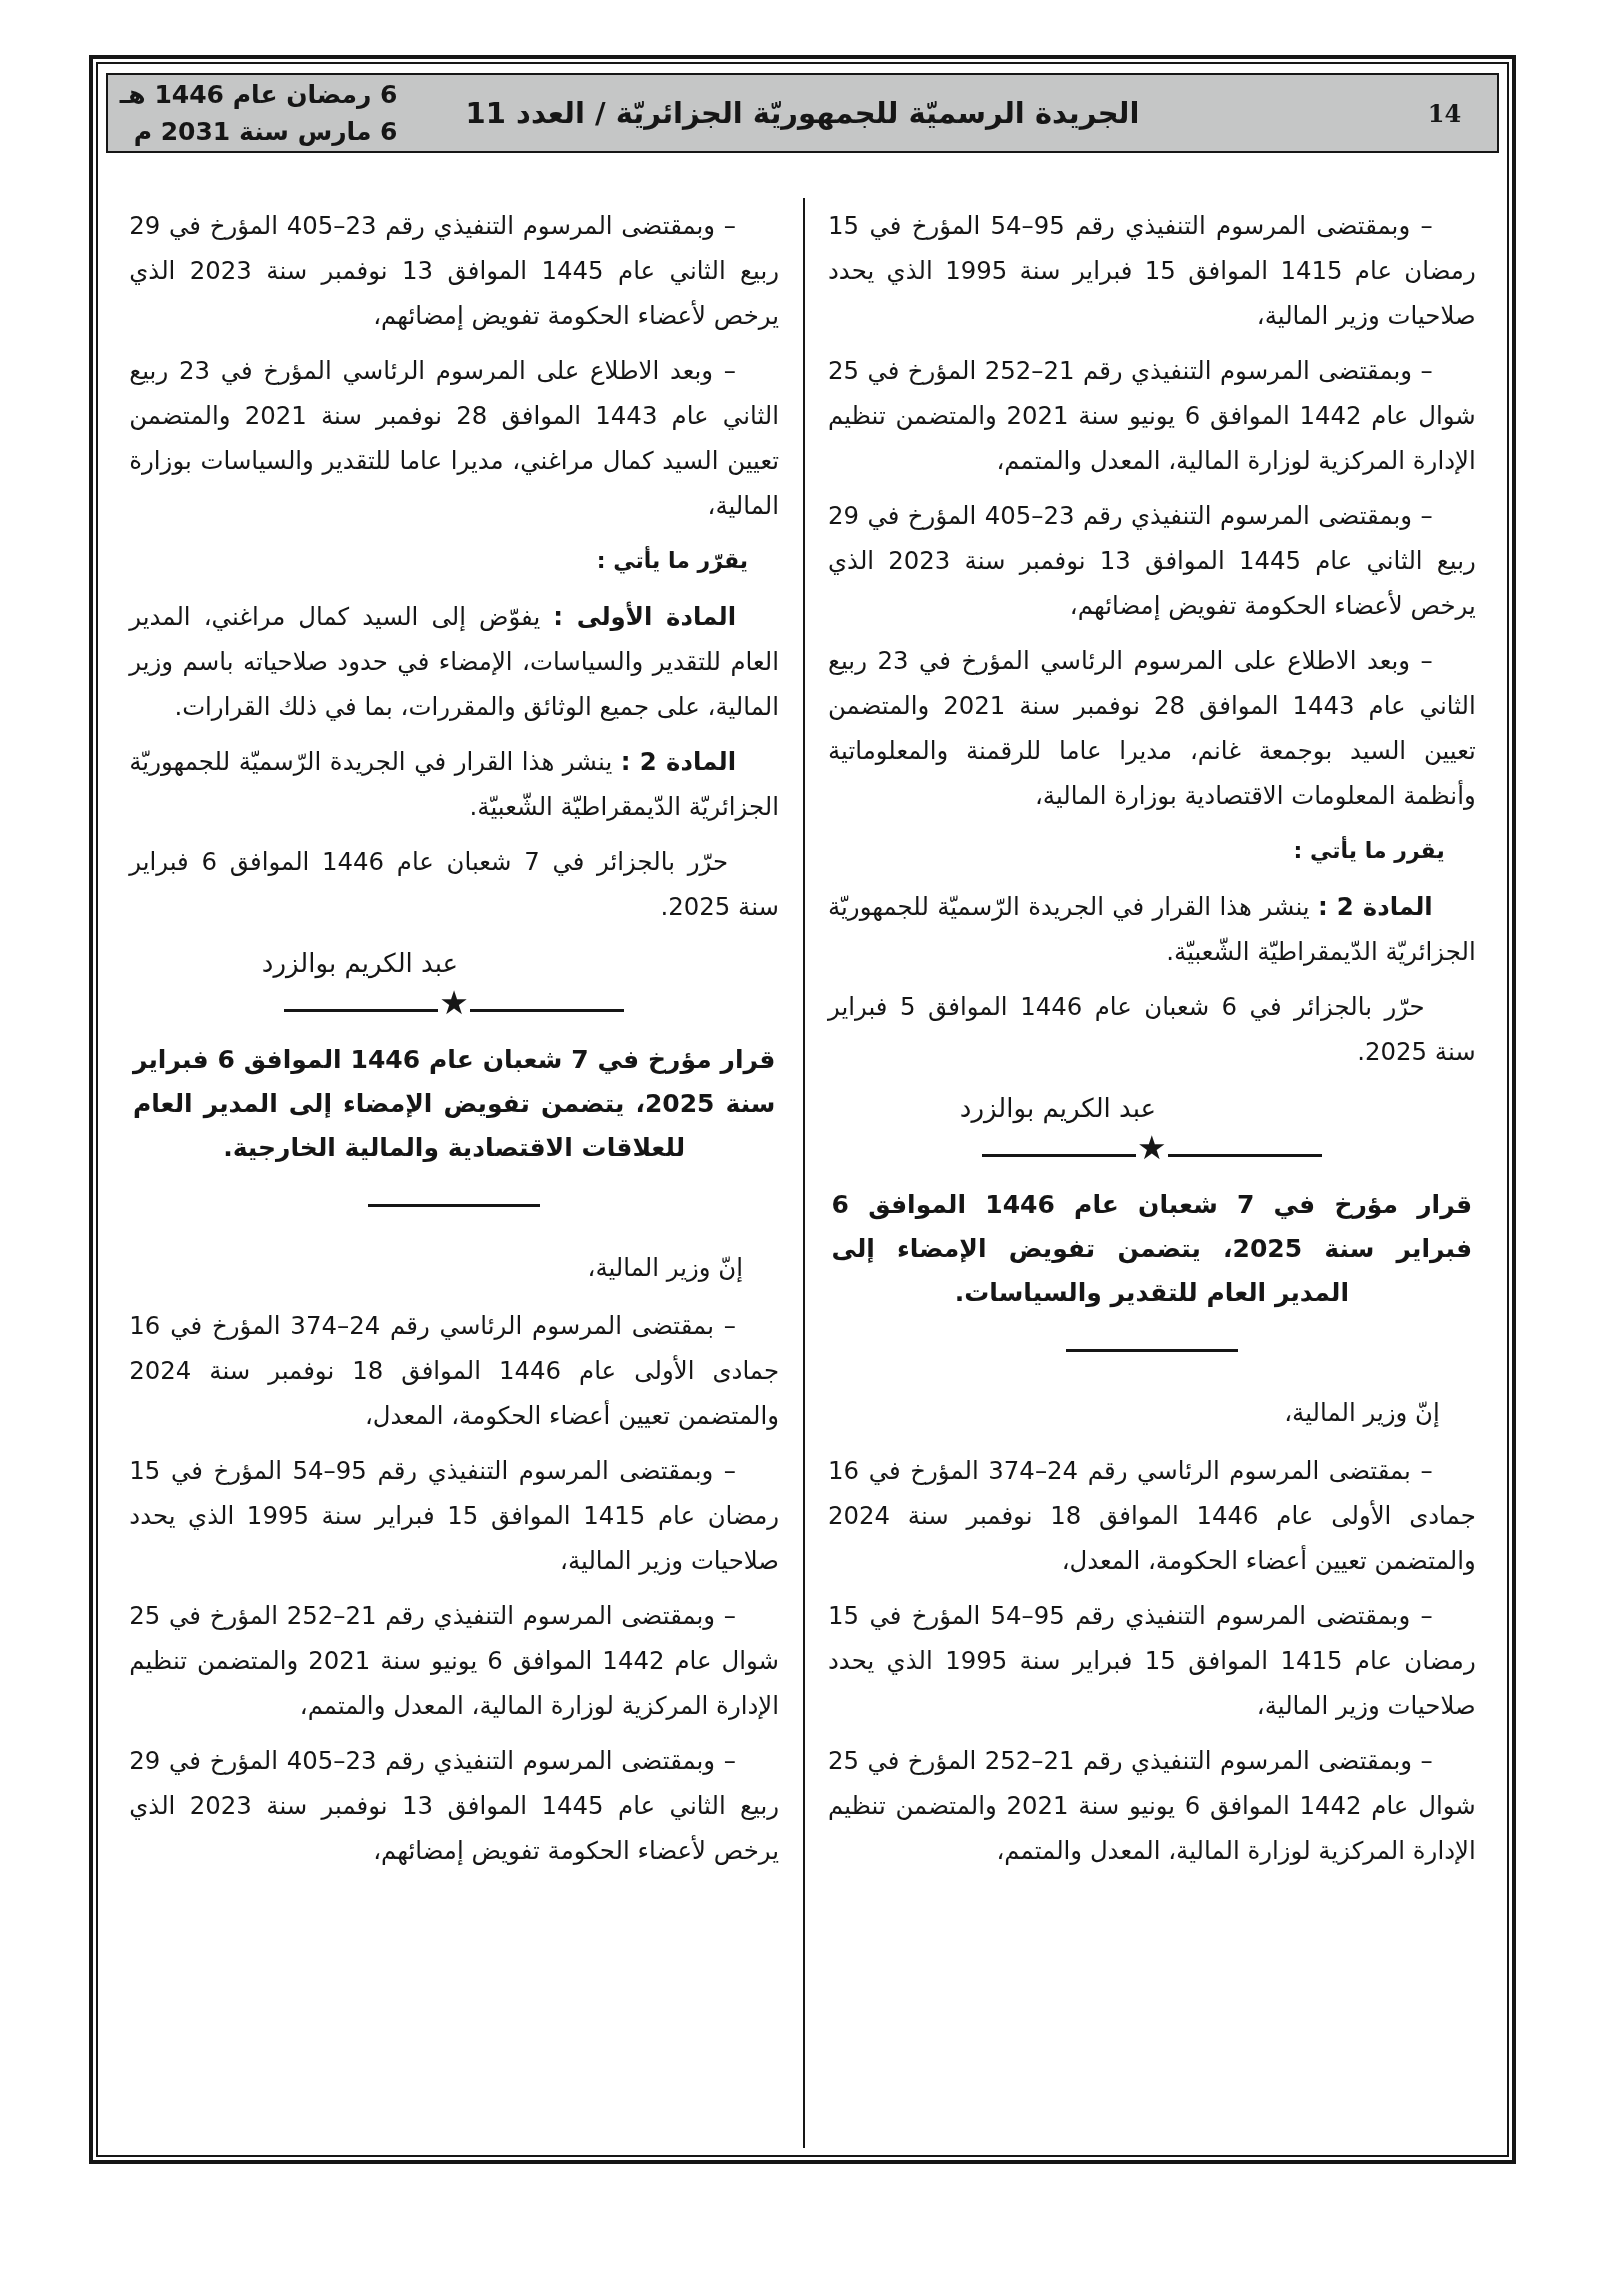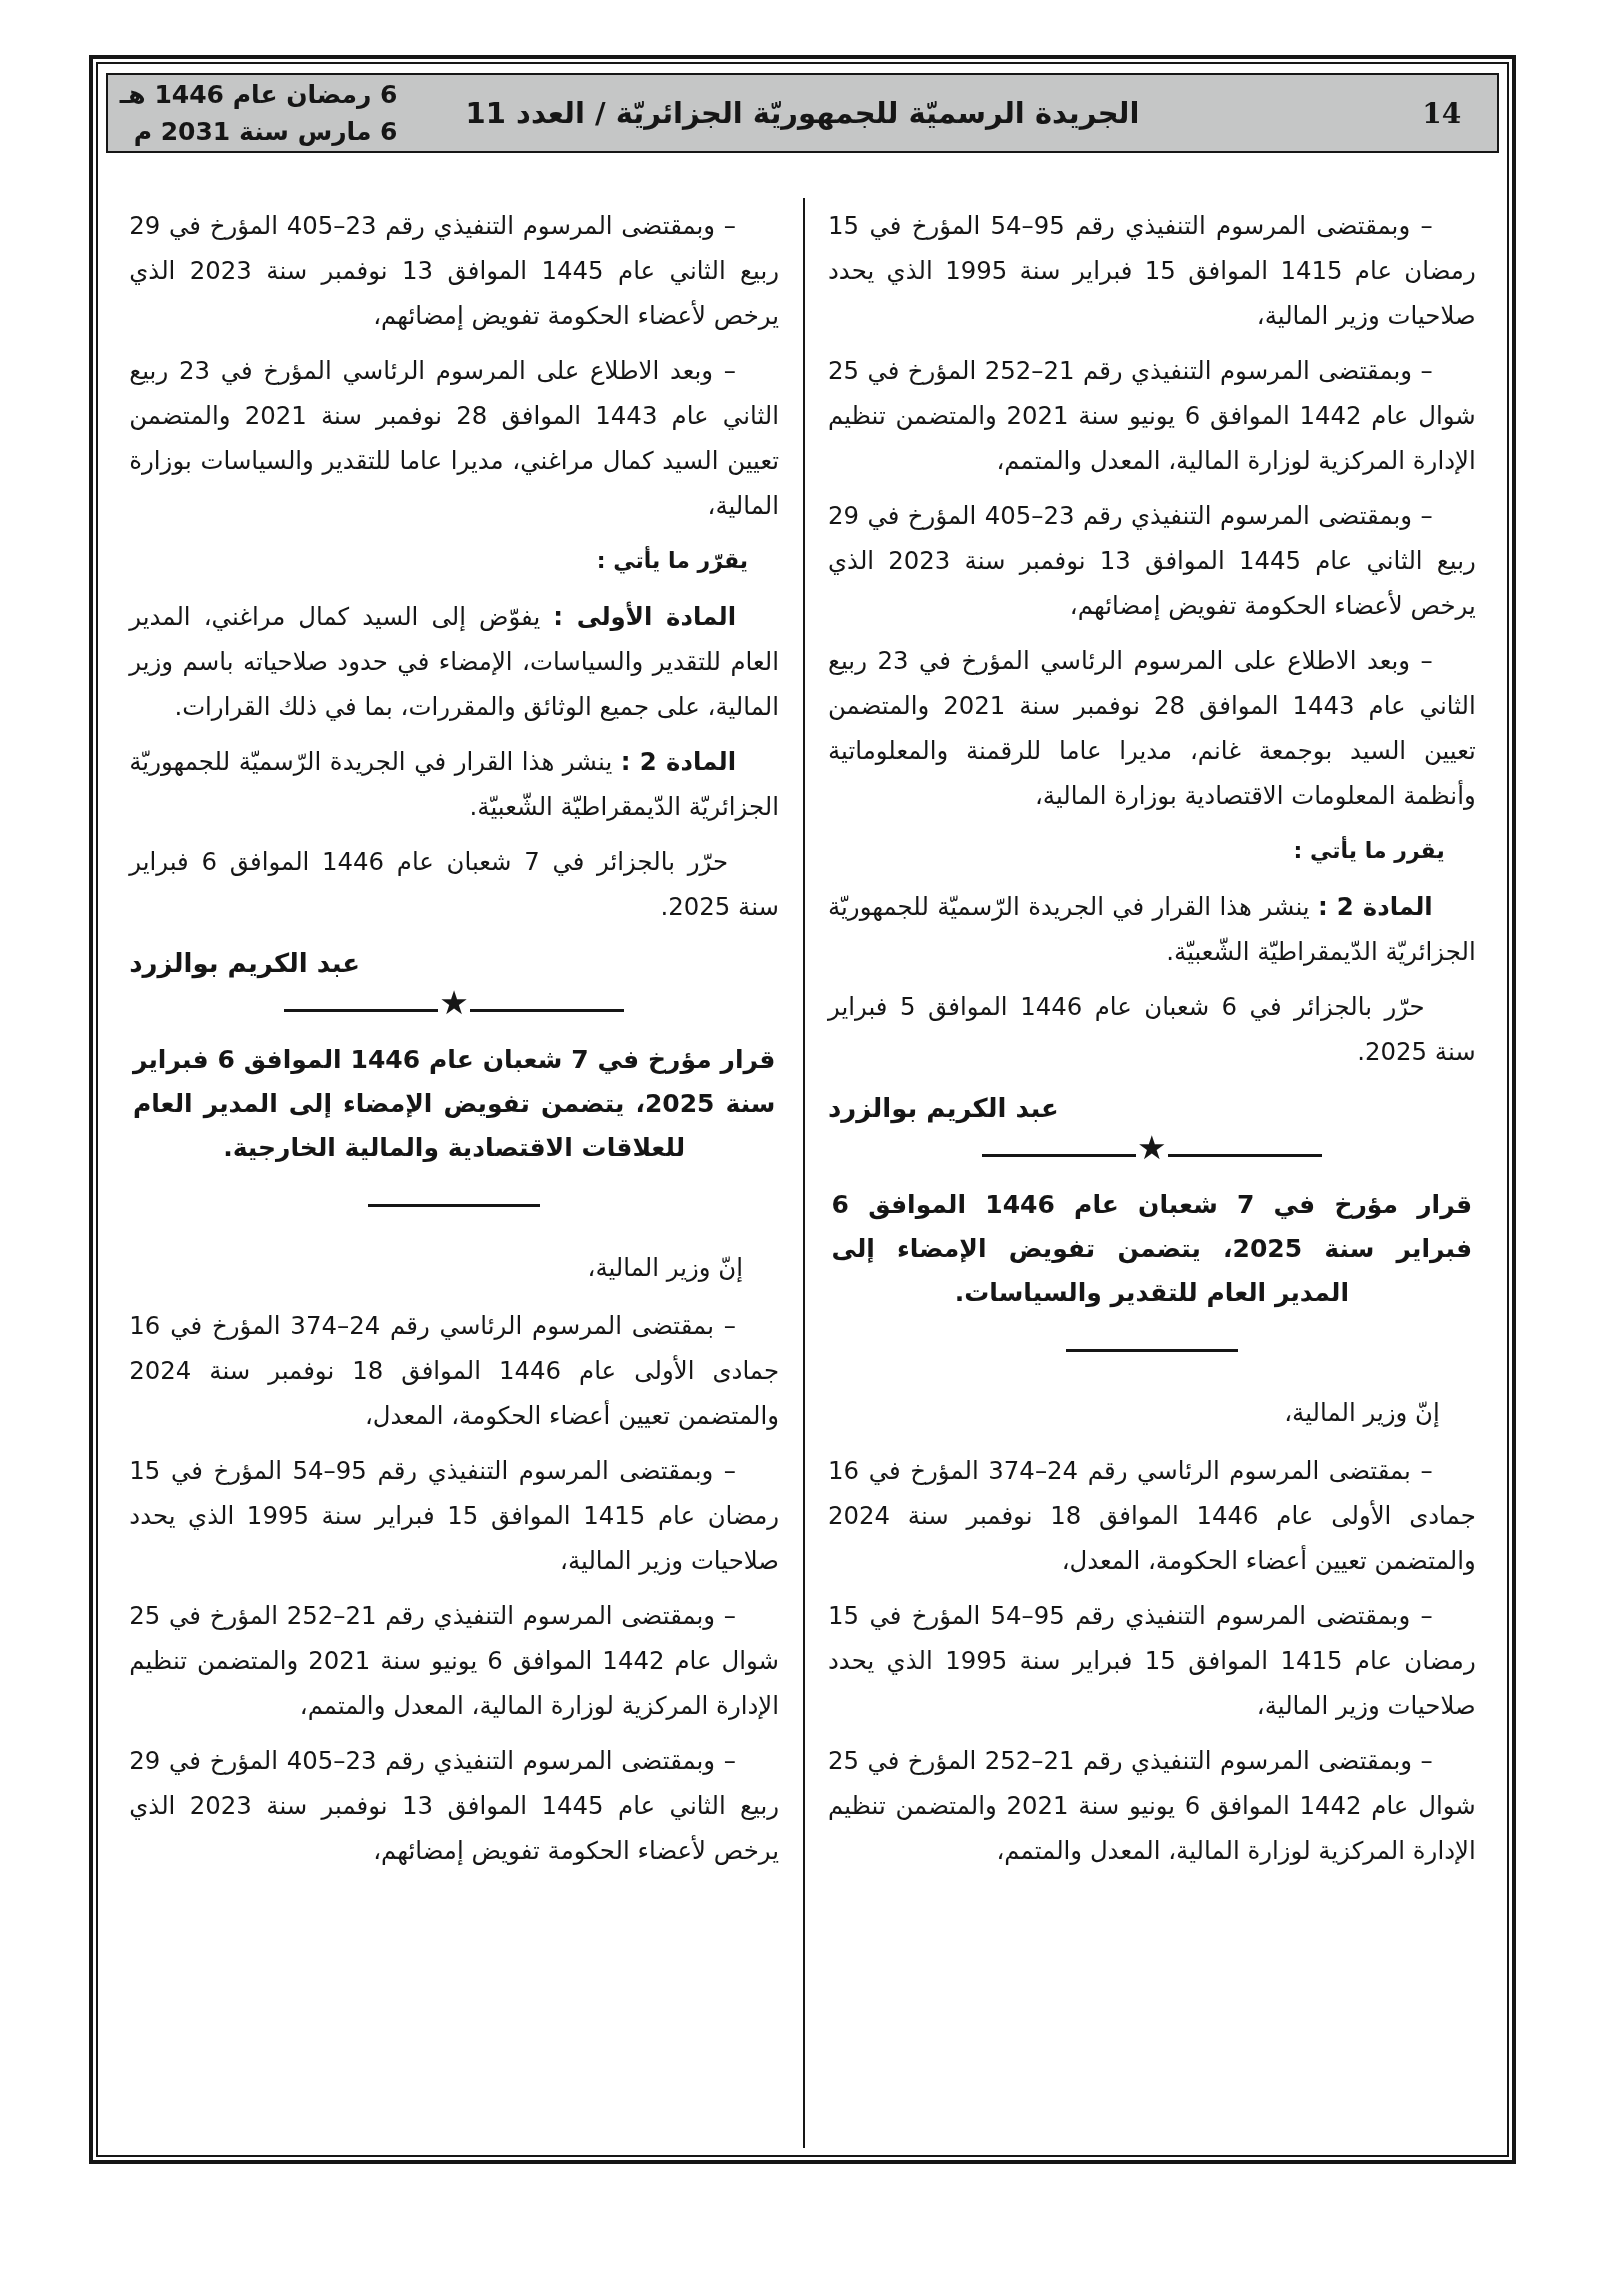--- a/index.html
+++ b/index.html
@@ -8,39 +8,39 @@
 
   
   .frame-outer{position:absolute;left:90px;top:55px;width:1427px;height:2109px;
     border:4.5px solid #161616;box-sizing:border-box;}
   .frame-inner{position:absolute;top:2.7px;left:2.7px;right:2.7px;bottom:2.7px;border:2.7px solid #161616;}
 
   
   .band{position:absolute;top:9px;left:8.1px;right:8.1px;height:80px;background:#c5c6c6;
     border:2.7px solid #161616;box-sizing:border-box;}
   .band-page{position:absolute;right:36px;top:50%;transform:translateY(-50%);
-    font-family:"DejaVu Serif", serif;font-weight:bold;font-size:28px;}
+    font-family:"DejaVu Serif", serif;font-weight:bold;font-size:24px;}
   .band-title{position:absolute;left:109px;right:109px;top:50%;transform:translateY(-50%);
     text-align:center;font-weight:bold;font-size:29px;white-space:nowrap;}
   .band-dates{position:absolute;left:12px;top:50%;transform:translateY(-50%);
     font-weight:bold;font-size:25px;line-height:37px;text-align:right;white-space:nowrap;}
 
   
   .cols{position:absolute;top:134px;bottom:7.2px;left:8.1px;right:8.1px;display:flex;
     direction:rtl;overflow:hidden;}
   .col{width:50%;box-sizing:border-box;padding:5.4px 23.5px 0 23.5px;}
   .col.first{border-left:2.7px solid #161616;}
 
   .para{font-size:24.4px;line-height:45px;text-align:justify;text-indent:43px;
     margin:0 0 10px 0;}
   .minister{text-indent:36px;margin-bottom:12.7px;}
   .issued{text-indent:51px;}
   .decides{font-weight:bold;font-size:22px;line-height:45px;text-indent:31px;margin:1.8px 0 11px 0;}
   .article .label{font-weight:bold;}
-  .signature{font-weight:bold;font-size:26px;line-height:42px;text-align:left;
+  .signature{font-weight:normal;font-size:26px;line-height:42px;text-align:center;
     padding-left:0;padding-right:29%;margin:12.7px 0 5.4px 0;}
 
   .star-sep{display:flex;align-items:center;justify-content:center;margin:22px 0 23.5px 0;}
   .star-sep .seg{width:154px;border-top:3.6px solid #161616;}
   .star-sep .star{font-size:33px;line-height:9px;margin:0 0.9px;transform:translateY(-8.1px);}
 
   .decision-heading{font-weight:bold;font-size:25px;line-height:44px;text-align:justify;
     text-align-last:center;margin:0 0 5.4px 0;padding:0 3.6px;}
   .line-sep{width:172px;border-top:3.6px solid #161616;margin:34px auto 38px auto;}
 </style>

